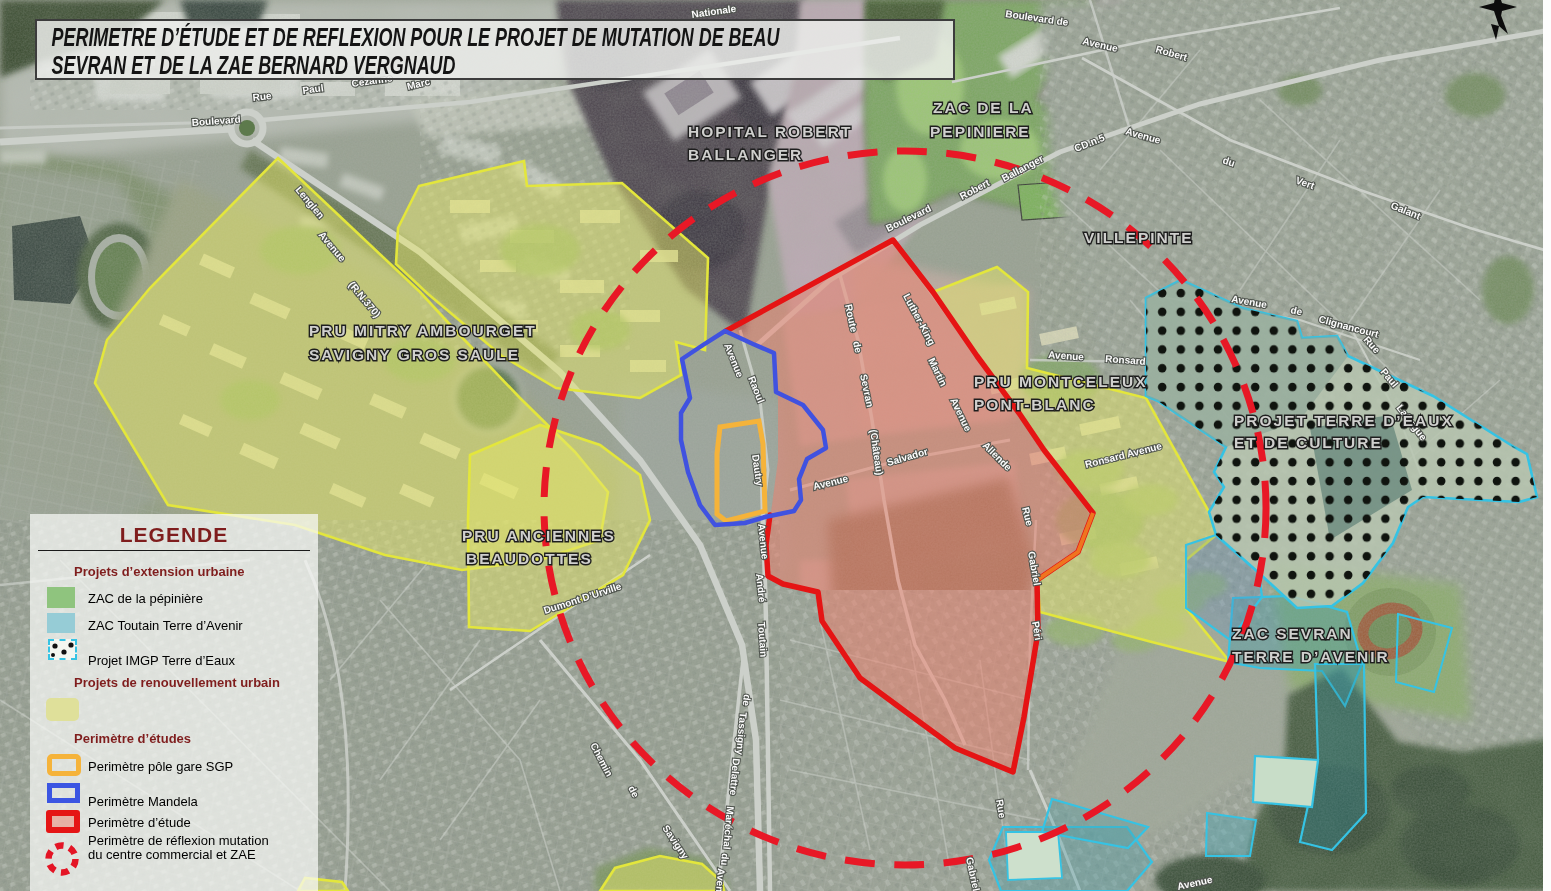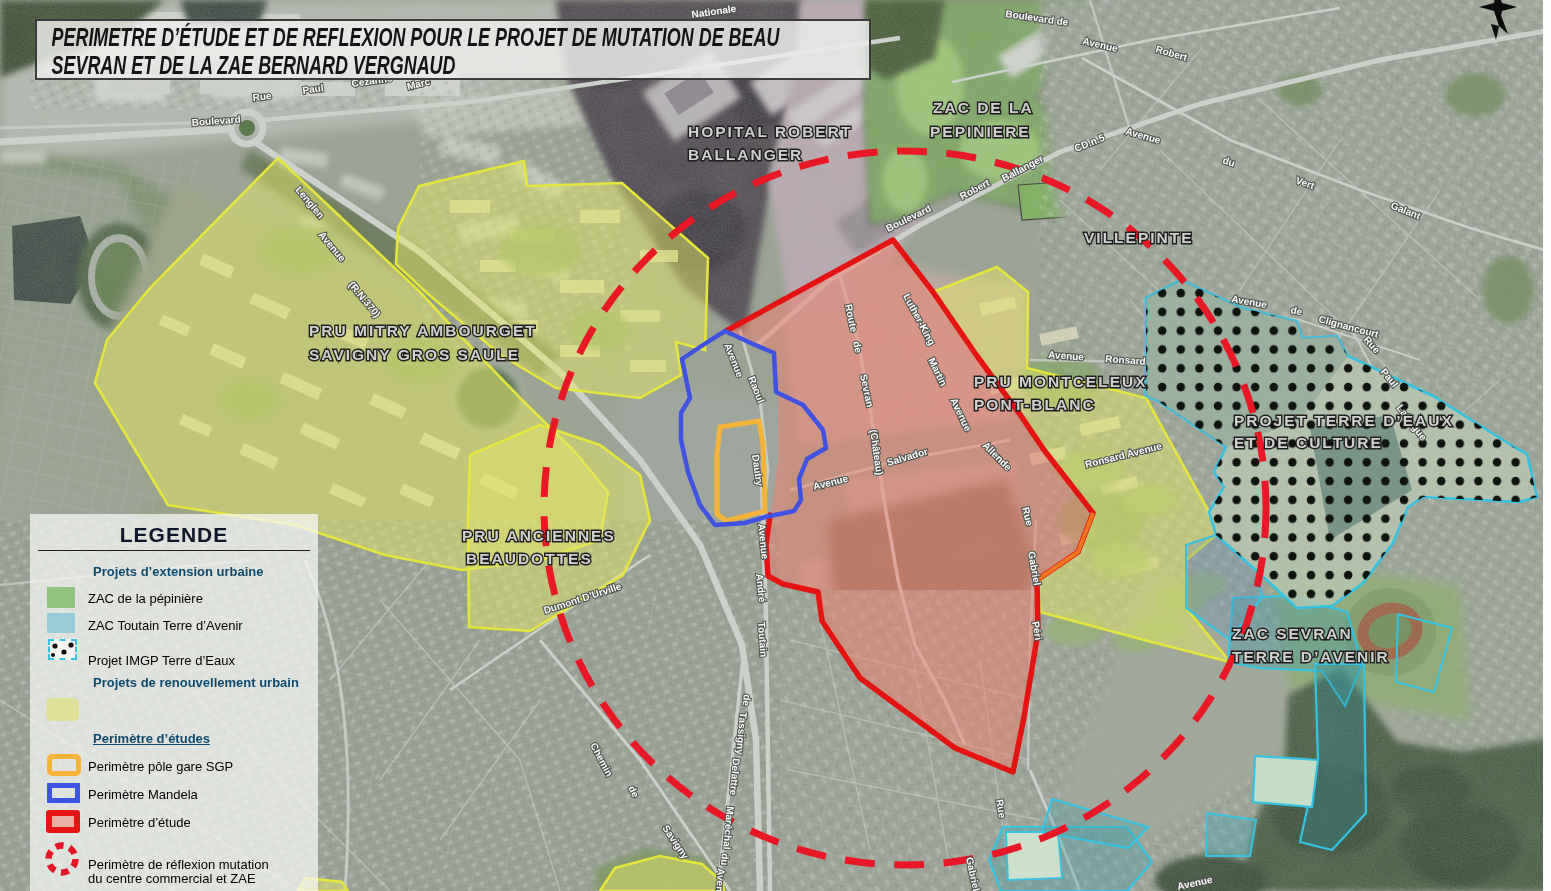--- a/index.html
+++ b/index.html
@@ -1,26 +1,26 @@
 <!DOCTYPE html>
 <html><head>
 <meta charset="utf-8">
 <style>
 html,body{margin:0;padding:0;background:#888;}
 .page{position:relative;width:1551px;height:891px;overflow:hidden;font-family:"Liberation Sans",sans-serif;background:#9aa294;}
 .page svg{position:absolute;left:0;top:0;}
 .maplbl{font-family:"Liberation Sans",sans-serif;font-weight:bold;fill:#d0d0ce;stroke:#1e1e1e;stroke-width:2.8px;paint-order:stroke;letter-spacing:2px;font-size:15.5px;}
 .stlbl{font-family:"Liberation Sans",sans-serif;font-weight:bold;fill:#fdfdfd;stroke:#50554f;stroke-width:2.2px;paint-order:stroke;font-size:10px;}
-#titlebox{position:absolute;left:35px;top:19px;width:836px;height:61px;background:rgba(236,237,235,0.84);border:2px solid #3c3c3c;box-sizing:border-box;}
+#titlebox{position:absolute;left:35px;top:19px;width:920px;height:61px;background:rgba(236,237,235,0.84);border:2px solid #3c3c3c;box-sizing:border-box;}
 #titlebox .t{font-style:italic;font-weight:bold;color:#141414;font-size:26px;line-height:27.5px;padding-left:21px;letter-spacing:0px;white-space:nowrap;transform:scaleX(0.69);transform-origin:0 0;}
 #titlebox .t:first-child{padding-top:3px;}
 #legend{position:absolute;left:30px;top:514px;width:288px;height:377px;background:rgba(247,248,246,0.74);box-sizing:border-box;}
-.lg-title{position:absolute;left:0;top:9px;width:100%;text-align:center;font-size:21px;font-weight:bold;letter-spacing:1px;color:#0f172a;}
+.lg-title{position:absolute;left:0;top:9px;width:100%;text-align:center;font-size:21px;font-weight:bold;letter-spacing:1px;color:#7f1d1d;}
 .lg-rule{position:absolute;left:8px;top:36px;width:272px;border-bottom:1.6px solid #1a1a1a;}
-.lg-sect{position:absolute;left:27px;font-weight:bold;font-size:13px;color:#0c4a6e;white-space:nowrap;padding-left:36px;}
+.lg-sect{position:absolute;left:8px;font-weight:bold;font-size:13px;color:#7f1d1d;white-space:nowrap;padding-left:36px;}
 .lg-sw{position:absolute;box-sizing:content-box;}
 .lg-tx{position:absolute;left:58px;font-weight:normal;font-size:13px;color:#000000;white-space:nowrap;line-height:13.5px;}
 </style>
 </head>
 <body>
 <div class="page">
 
 <svg width="1551" height="891" viewBox="0 0 1551 891">
 <defs>
 <filter id="fnoise" x="-2%" y="-2%" width="104%" height="104%">
@@ -540,33 +540,33 @@
           <circle cx="3" cy="14" r="2" fill="#111"></circle>
         </svg>
       </div>
 
   <div class="lg-tx" style="top:140px;">Projet IMGP Terre d’Eaux</div>
 
   <div class="lg-sect" style="top:161px;">Projets de renouvellement urbain</div>
 
   <div class="lg-sw" style="left:16px;top:184px;width:33px;height:23px;background:#dfe09a;border-radius:5px;"></div>
 
-  <div class="lg-sect" style="top:217px;text-decoration:underline;">Perimètre d’études</div>
+  <div class="lg-sect" style="top:217px;">Perimètre d’études</div>
 
   <div class="lg-sw" style="left:17px;top:240px;width:24px;height:12px;border:5px solid #f5b33a;border-radius:5px;"></div>
 
   <div class="lg-tx" style="top:246px;">Perimètre pôle gare SGP</div>
 
   <div class="lg-sw" style="left:17px;top:269px;width:23px;height:10px;border:5px solid #3b55e2;"></div>
 
-  <div class="lg-tx" style="top:274px;">Perimètre Mandela</div>
+  <div class="lg-tx" style="top:281px;">Perimètre Mandela</div>
 
   <div class="lg-sw" style="left:16px;top:296px;width:22px;height:11px;border:6px solid #e51515;border-radius:3px;background:rgba(237,128,110,0.5);"></div>
 
   <div class="lg-tx" style="top:302px;text-align:right;">Perimètre d’étude</div>
 
   <svg class="lg-swc" width="40" height="40" viewBox="0 0 40 40" style="position:absolute;left:14px;top:327px;">
         <circle cx="18" cy="18" r="13.5" fill="none" stroke="#e41525" stroke-width="6.5" stroke-dasharray="8 6.2"></circle>
       </svg>
 
-  <div class="lg-tx" style="top:344px;">Perimètre de réflexion mutation<br>du centre commercial et ZAE</div>
+  <div class="lg-tx" style="top:320px;">Perimètre de réflexion mutation<br>du centre commercial et ZAE</div>
 </div>
 </div>
 
 </body></html>

